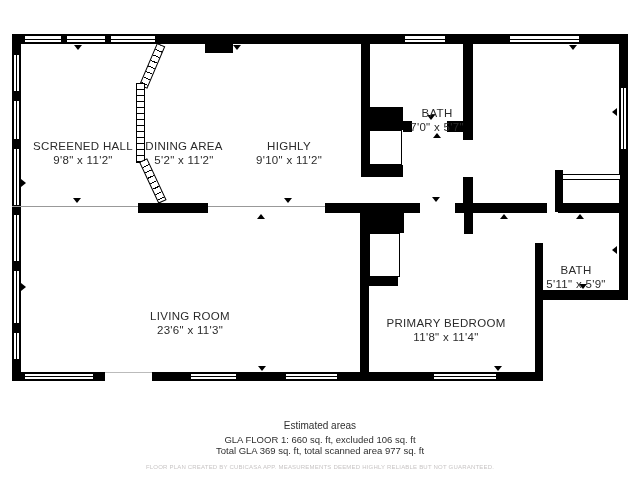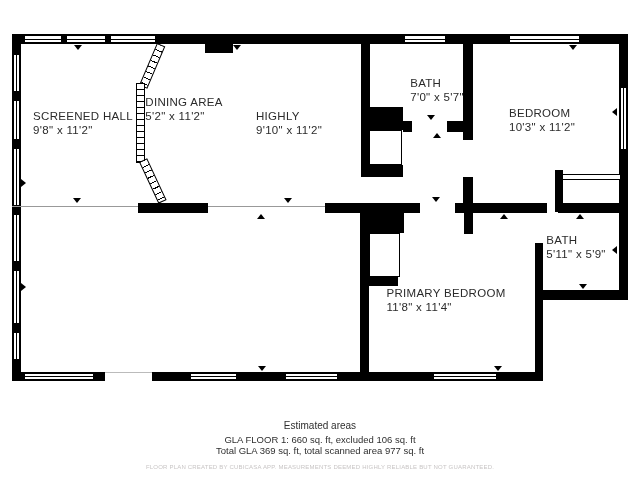--- a/index.html
+++ b/index.html
@@ -31,22 +31,22 @@
   .oline.faint{background:#bbb;}
 
   
   .tick{position:absolute;width:0;height:0;}
   .tick.d{border-left:4px solid transparent;border-right:4px solid transparent;border-top:5px solid #000;}
   .tick.u{border-left:4px solid transparent;border-right:4px solid transparent;border-bottom:5px solid #000;}
   .tick.r{border-top:4px solid transparent;border-bottom:4px solid transparent;border-left:5px solid #000;}
   .tick.l{border-top:4px solid transparent;border-bottom:4px solid transparent;border-right:5px solid #000;}
 
   
-  .room{position:absolute;transform:translate(-50%,-50%);text-align:left;
-        color:#2b2b2b;font-size:11.5px;line-height:14px;letter-spacing:.3px;white-space:nowrap;}
+  .room{position:absolute;transform:translate(-50%,-50%);text-align:center;
+        color:#2b2b2b;font-size:11.5px;line-height:14px;letter-spacing:.3px;white-space:nowrap;margin-top:30px;}
 
   
   .footer{position:absolute;left:0;top:420px;width:640px;text-align:center;color:#2f2f2f;}
   .footer .t{font-size:10px;margin-bottom:3px;}
   .footer .l{font-size:9.5px;line-height:11px;}
   .footer .fp{margin-top:8px;font-size:6px;letter-spacing:.2px;color:#c8c5c5;}
 </style>
 </head>
 <body>
 
@@ -128,35 +128,35 @@
   <div class="tick d" style="left:494px;top:366px;"></div>
   <div class="tick r" style="left:21px;top:179px;"></div>
   <div class="tick r" style="left:21px;top:283px;"></div>
   <div class="tick l" style="left:612px;top:108px;"></div>
   <div class="tick l" style="left:612px;top:246px;"></div>
 
   <div class="room" style="left:83px;top:123px;">
     <div>SCREENED HALL</div>
     <div>9'8" x 11'2"</div>
   </div>
-  <div class="room" style="left:184px;top:109px;">
+  <div class="room" style="left:184px;top:123px;">
     <div>DINING AREA</div>
     <div>5'2" x 11'2"</div>
   </div>
   <div class="room" style="left:289px;top:123px;">
     <div>HIGHLY</div>
     <div>9'10" x 11'2"</div>
   </div>
   <div class="room" style="left:437px;top:90px;">
     <div>BATH</div>
     <div>7'0" x 5'7"</div>
   </div>
-  <div class="room" style="left:542px;top:120px;">
-    <div>BEDROOM</div>
-    <div>10'3" x 11'2"</div>
+  <div class="room" style="left:190px;top:293px;">
+    <div>LIVING ROOM</div>
+    <div>23'6" x 11'3"</div>
   </div>
   <div class="room" style="left:446px;top:300px;">
     <div>PRIMARY BEDROOM</div>
     <div>11'8" x 11'4"</div>
   </div>
   <div class="room" style="left:576px;top:247px;">
     <div>BATH</div>
     <div>5'11" x 5'9"</div>
   </div>
 

